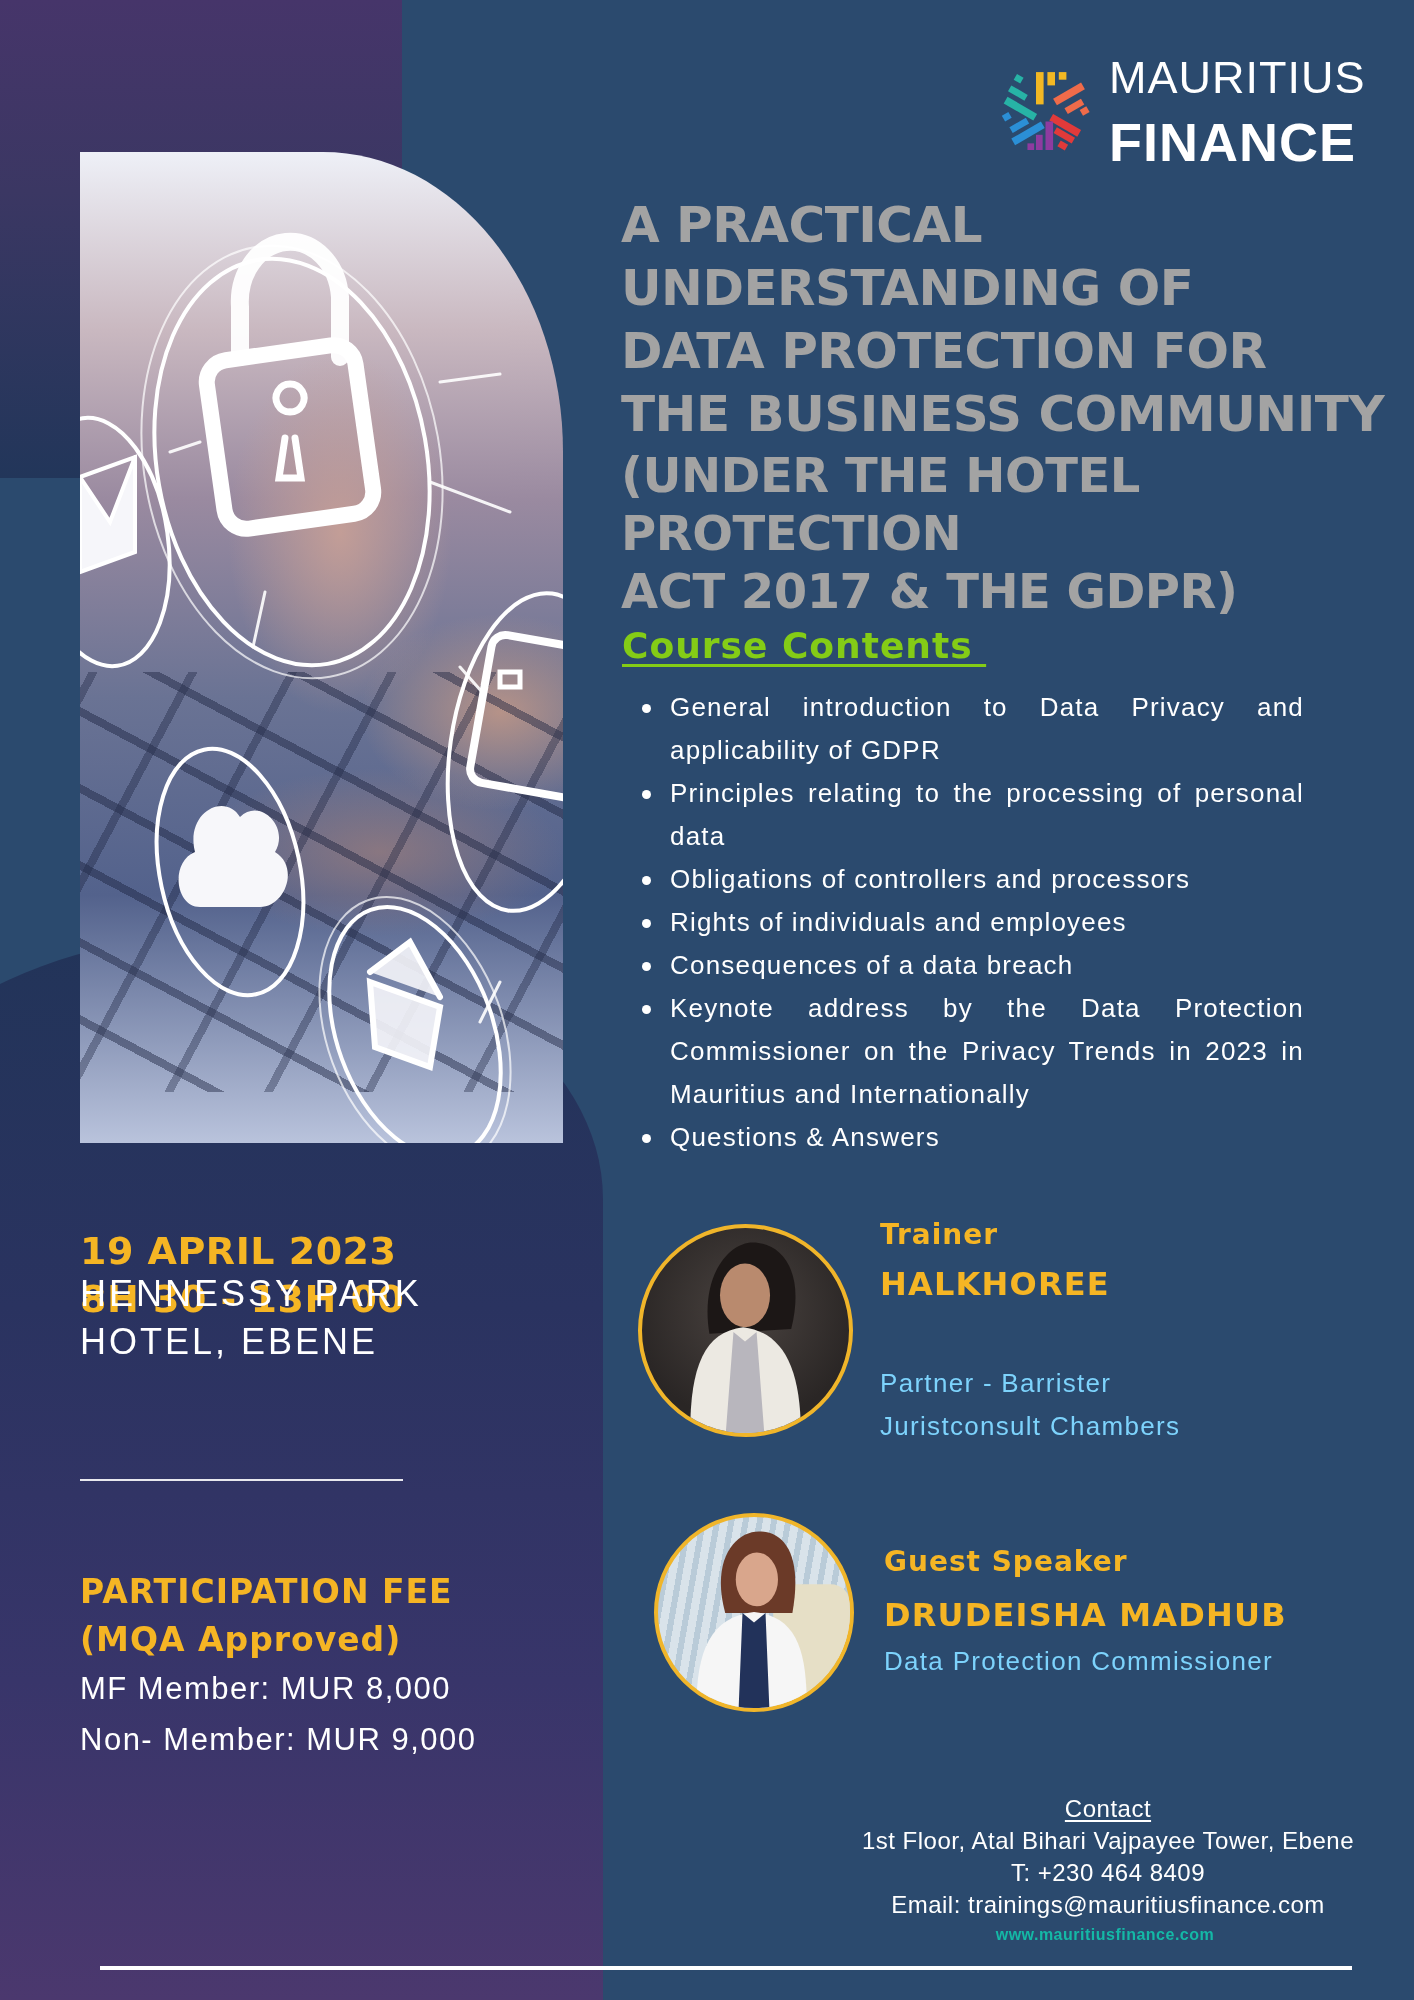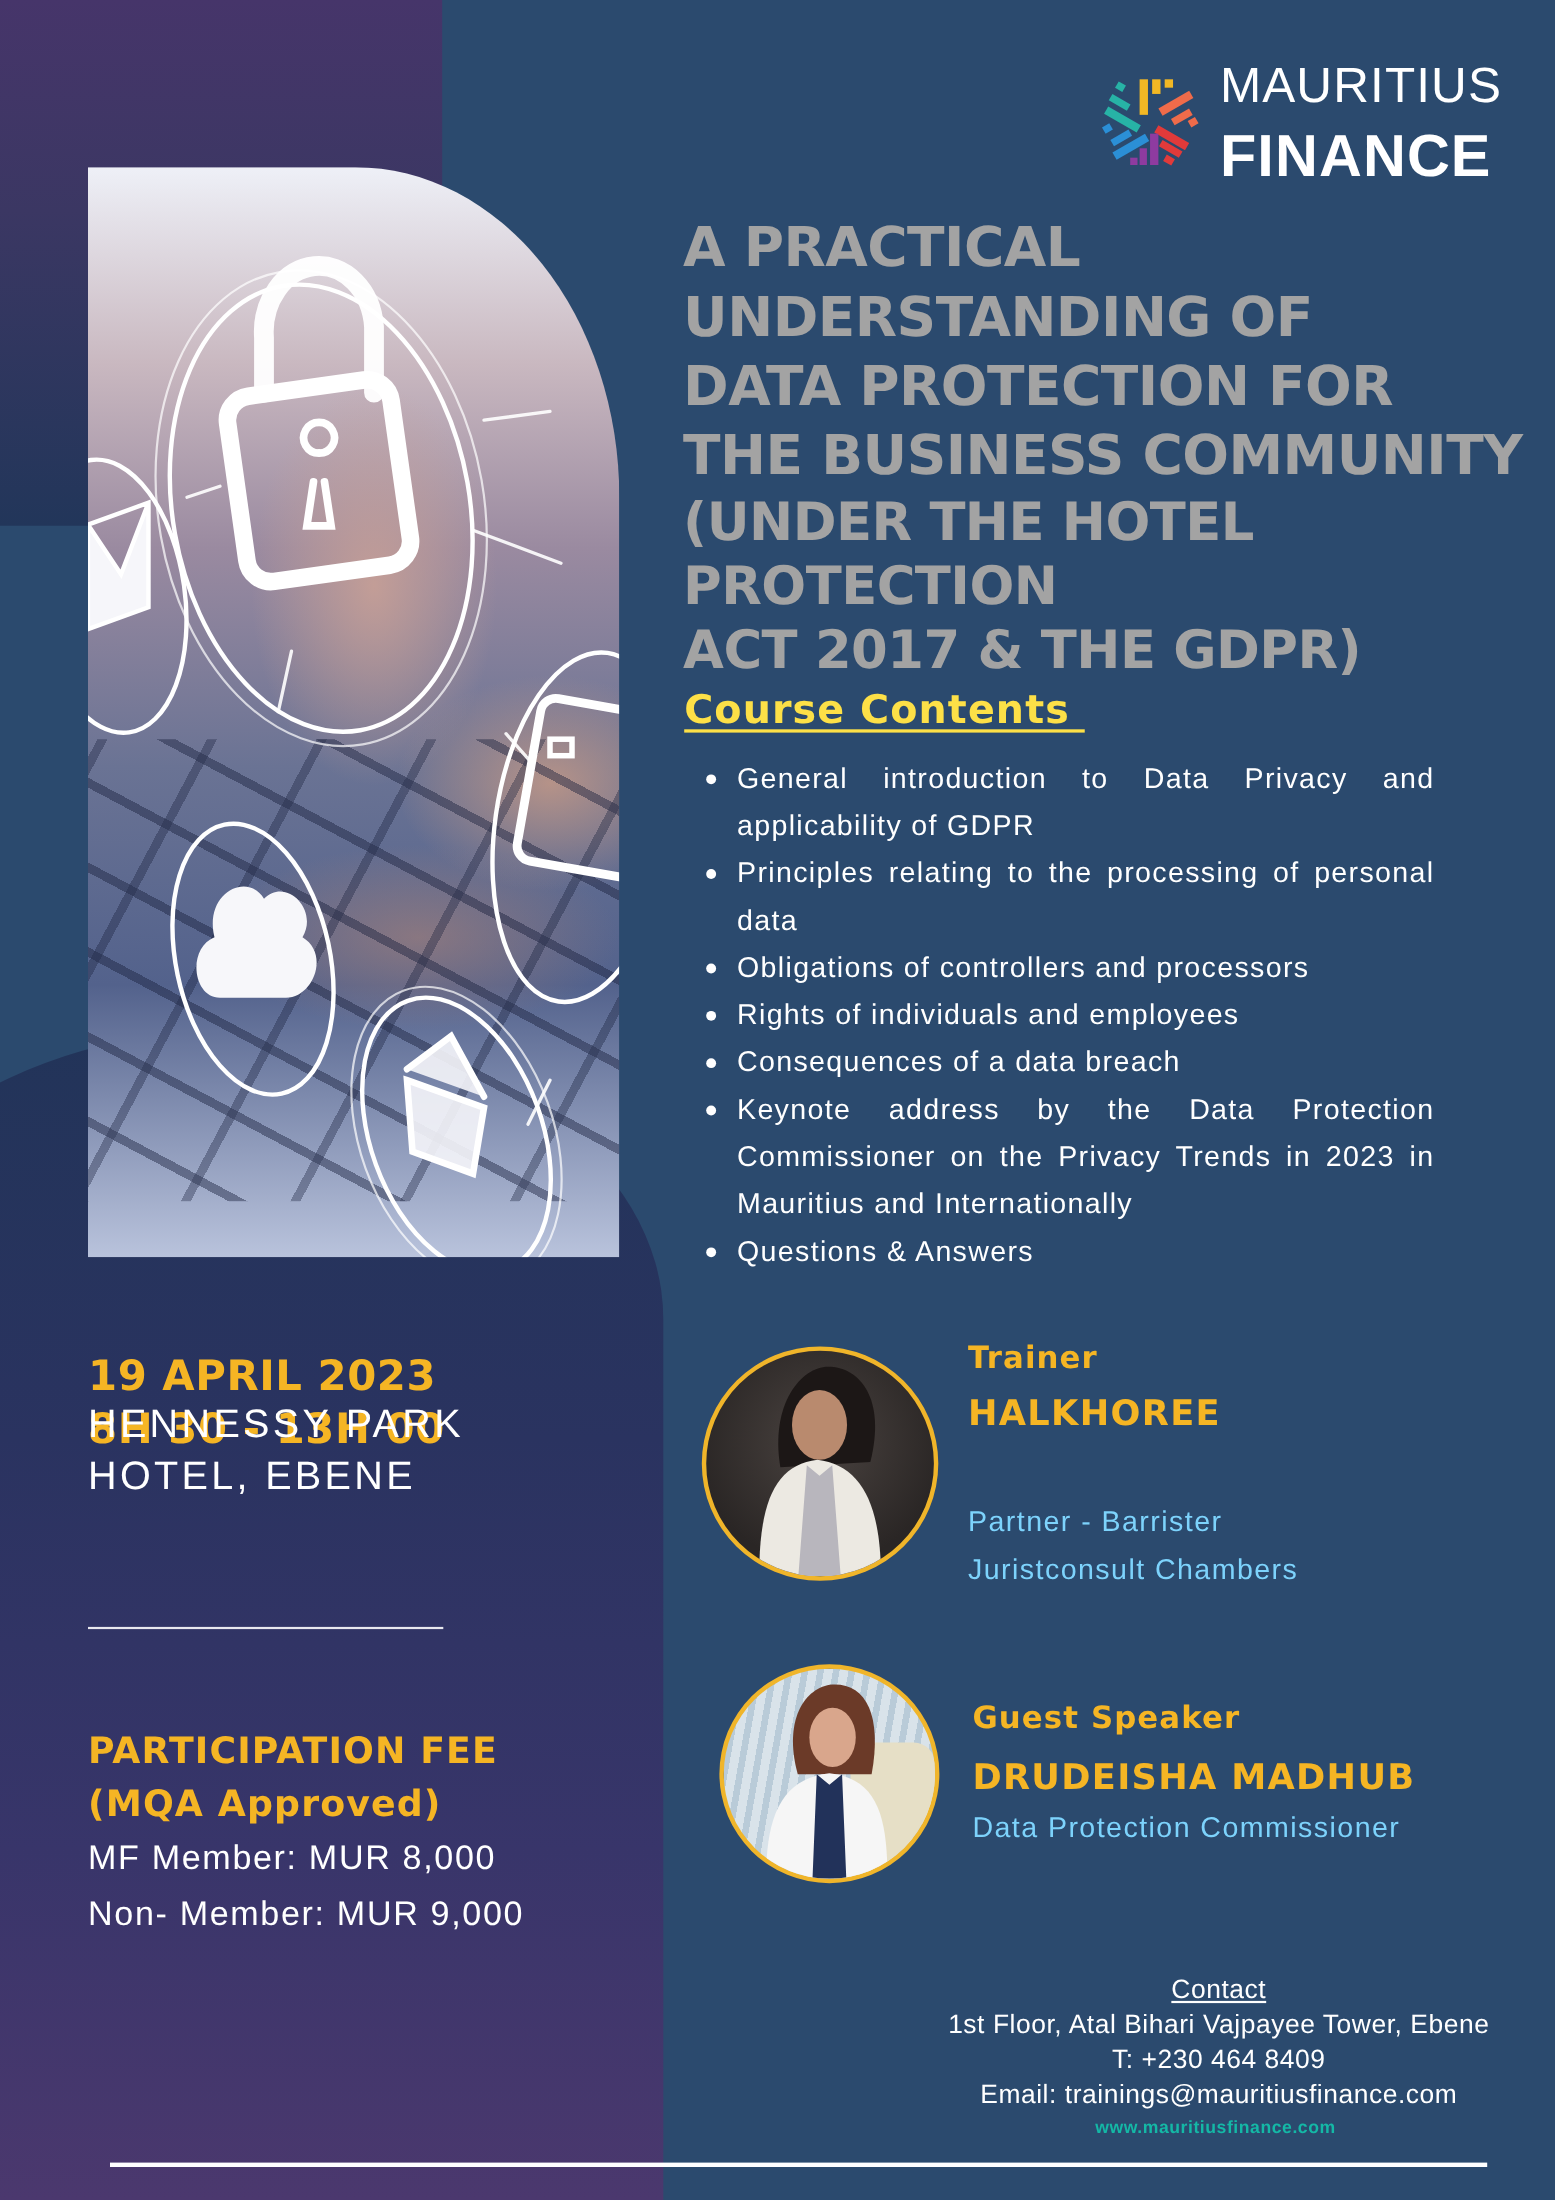--- a/index.html
+++ b/index.html
@@ -71,21 +71,21 @@
       font-weight: 700;
       font-size: 50px; line-height: 63px;
       letter-spacing: -0.5px;
     }
     .title .sub { font-size: 48px; line-height: 58px; }
 
     
     .course-heading {
       position: absolute; left: 622px; top: 625px;
       font-family: "DejaVu Sans", sans-serif; font-weight: 700;
-      font-size: 36px; color: #fde047; letter-spacing: 1px;
+      font-size: 36px; color: #84cc16; letter-spacing: 1px;
       text-decoration: underline; text-underline-offset: 6px; text-decoration-thickness: 3px;
       white-space: pre;
     }
     .course-list {
       position: absolute; left: 636px; top: 686px; width: 668px;
       list-style: none;
       font-family: "Liberation Sans", sans-serif;
       font-size: 26px; line-height: 43px; letter-spacing: 1.2px;
       color: #ffffff;
     }

